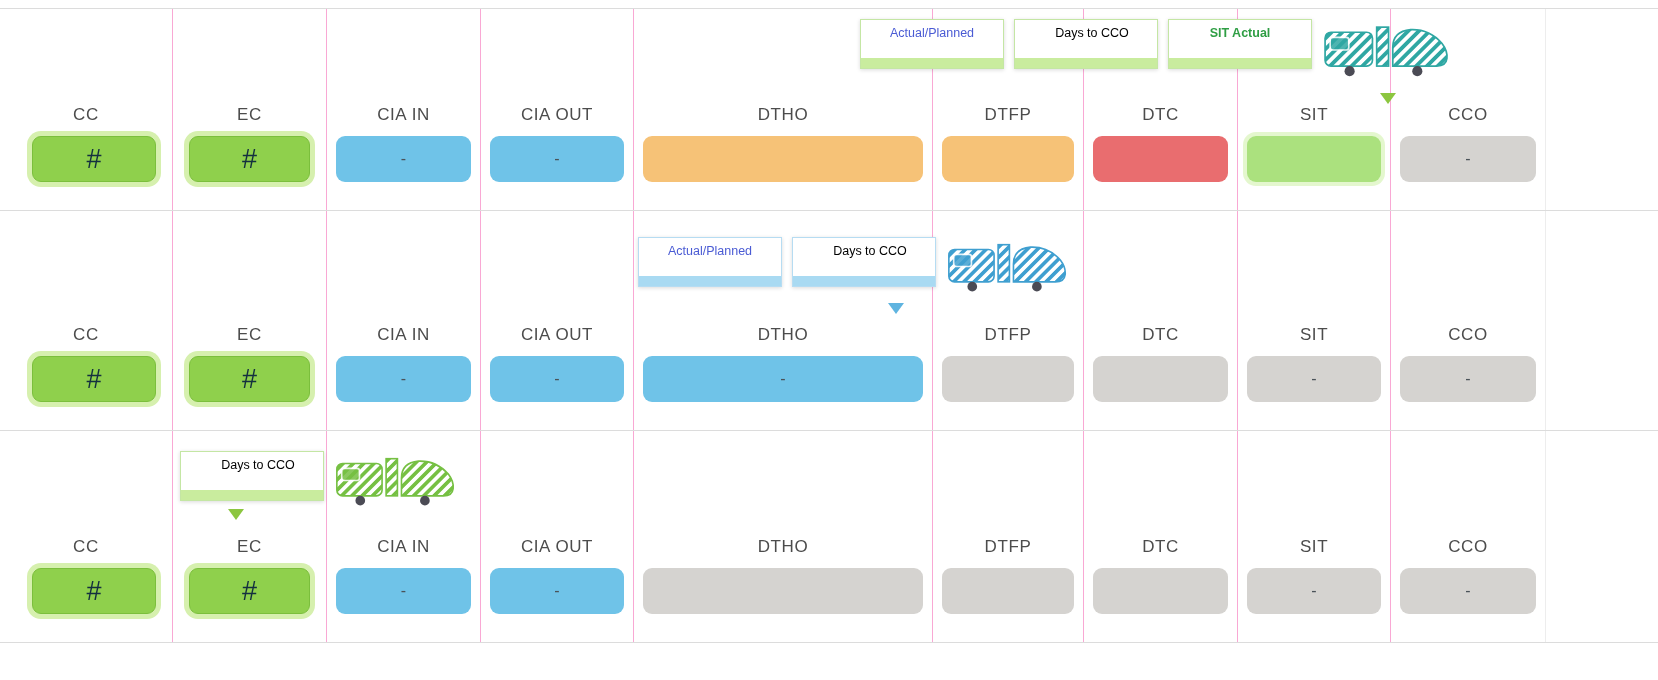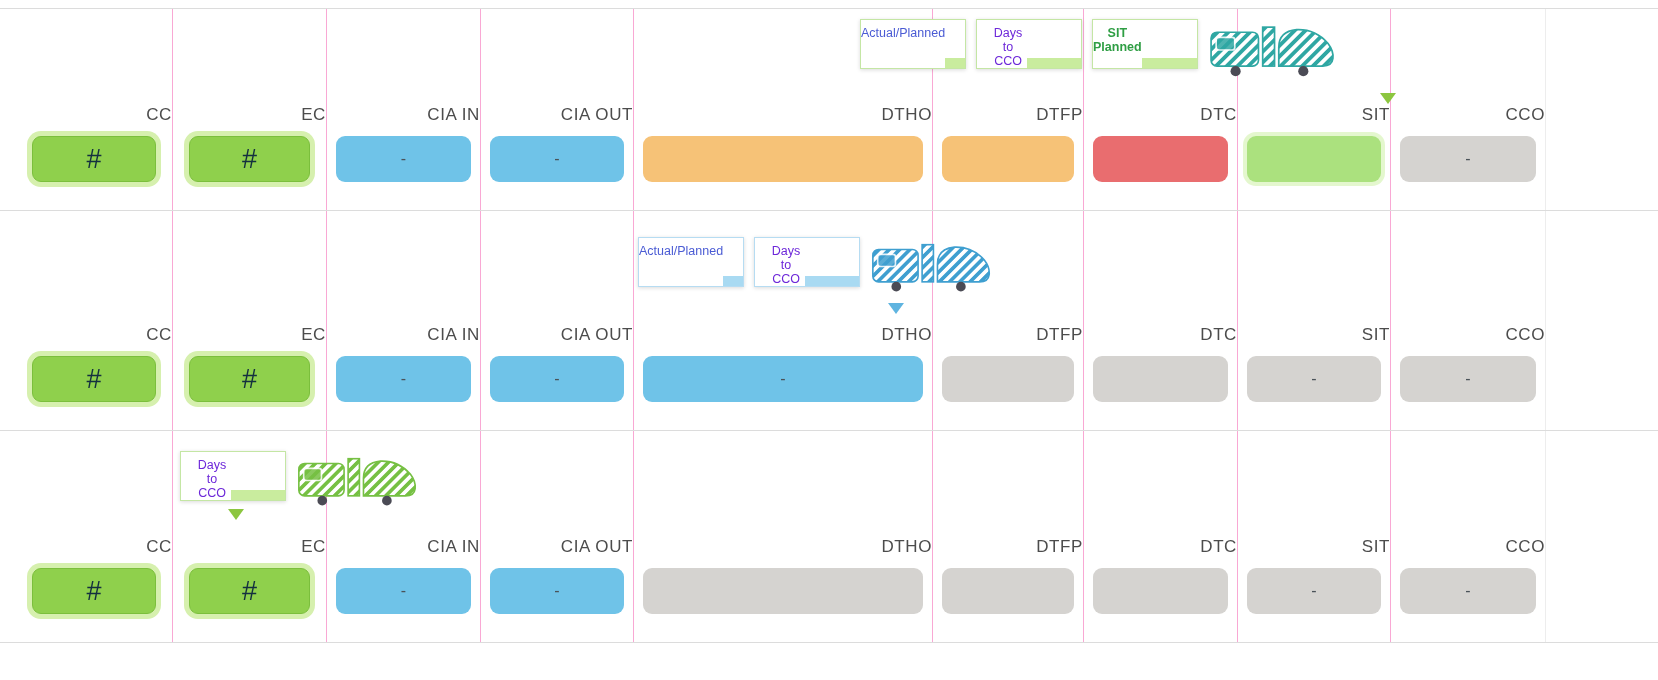--- a/index.html
+++ b/index.html
@@ -12,21 +12,21 @@
   .row-2 { height:220px; }
   .row-3 { height:213px; }
 
   .grid { display:grid; height:100%;
           grid-template-columns:172px 154px 154px 153px 299px 151px 154px 153px 155px 1fr; }
   .cell { display:flex; flex-direction:column; justify-content:flex-end;
           padding-bottom:28px; border-left:1px solid #f9a8d4; }
   .cell:first-child { border-left:none; }
   .cell.spacer { border-left:1px solid #ededed; }
 
-  .col-label { text-align:right; font-size:17px; color:#4c4c4c;
+  .col-label { text-align:center; font-size:17px; color:#4c4c4c;
                letter-spacing:0.6px; margin-bottom:11px; }
 
   .pill { height:46px; margin:0 9px; border-radius:9px;
           display:flex; align-items:center; justify-content:center;
           font-size:16px; color:#4a5258; }
   .cell:first-child .pill { margin-left:28px; }
   .pill[data-status="green"] { background:var(--c_green);
           border:1px solid #7bbf3c;
           box-shadow:0 0 0 5px var(--c_green_glow);
           margin-left:16px; margin-right:16px;
@@ -38,27 +38,27 @@
   .pill[data-status="sit"]    { background:var(--c_sit);
           box-shadow:0 0 0 4px rgba(205,240,165,0.55); }
   .pill[data-status="gray"]   { background:var(--c_gray); }
 
   
   .tooltip { position:absolute; display:flex; align-items:flex-start; gap:10px; z-index:6; }
   .tt-r1 { left:860px; top:10px; }
   .tt-r2 { left:638px; top:26px; }
   .tt-r3 { left:180px; top:20px; }
 
-  .tt-box { width:106px; height:50px; background:#ffffff;
-            border:1px solid; display:flex; flex-direction:row;
+  .tt-box { width:144px; height:50px; background:#ffffff;
+            border:1px solid; display:flex; flex-direction:column;
             box-shadow:0 1px 4px rgba(0,0,0,0.15); }
   .tt-label { text-align:center; font-size:12.5px; padding-top:6px; }
   .tt-label[data-style="blue"]  { color:var(--label_blue); }
   .tt-label[data-style="green"] { color:var(--label_green); font-weight:bold; }
-  .tt-label[data-style="dark"]  { color:#6d28d9;margin-left:12px; }
+  .tt-label[data-style="dark"]  { color:#000000;margin-left:12px; }
   .tt-bar { margin-top:auto; height:10px; width:100%; }
 
   .tone-green .tt-box { border-color:#c4e6a4; }
   .tone-green .tt-bar { background:var(--tone_green_bar); }
   .tone-blue  .tt-box { border-color:#b6dcf2; }
   .tone-blue  .tt-bar { background:var(--tone_blue_bar); }
 
   .tt-pointer { position:absolute; width:0; height:0;
                 border-left:8px solid transparent; border-right:8px solid transparent;
                 border-top:11px solid; }
@@ -83,21 +83,21 @@
     <div class="tooltip tt-r1 tone-green">
       <div class="tt-box">
         <span class="tt-label" data-style="blue">Actual/Planned</span>
         <div class="tt-bar"></div>
       </div>
       <div class="tt-box">
         <span class="tt-label" data-style="dark">Days to CCO</span>
         <div class="tt-bar"></div>
       </div>
       <div class="tt-box">
-        <span class="tt-label" data-style="green">SIT Planned</span>
+        <span class="tt-label" data-style="green">SIT Actual</span>
         <div class="tt-bar"></div>
       </div>
       <svg class="train teal" viewBox="0 0 150 78" width="128" height="66" aria-hidden="true">
         <defs>
           <pattern id="hatch-r1" width="9" height="9" patternUnits="userSpaceOnUse" patternTransform="rotate(45)">
             <rect width="9" height="9" fill="#ffffff"></rect>
             <rect width="4.5" height="9" fill="currentColor"></rect>
           </pattern>
         </defs>
         <g stroke="currentColor" stroke-width="2">

